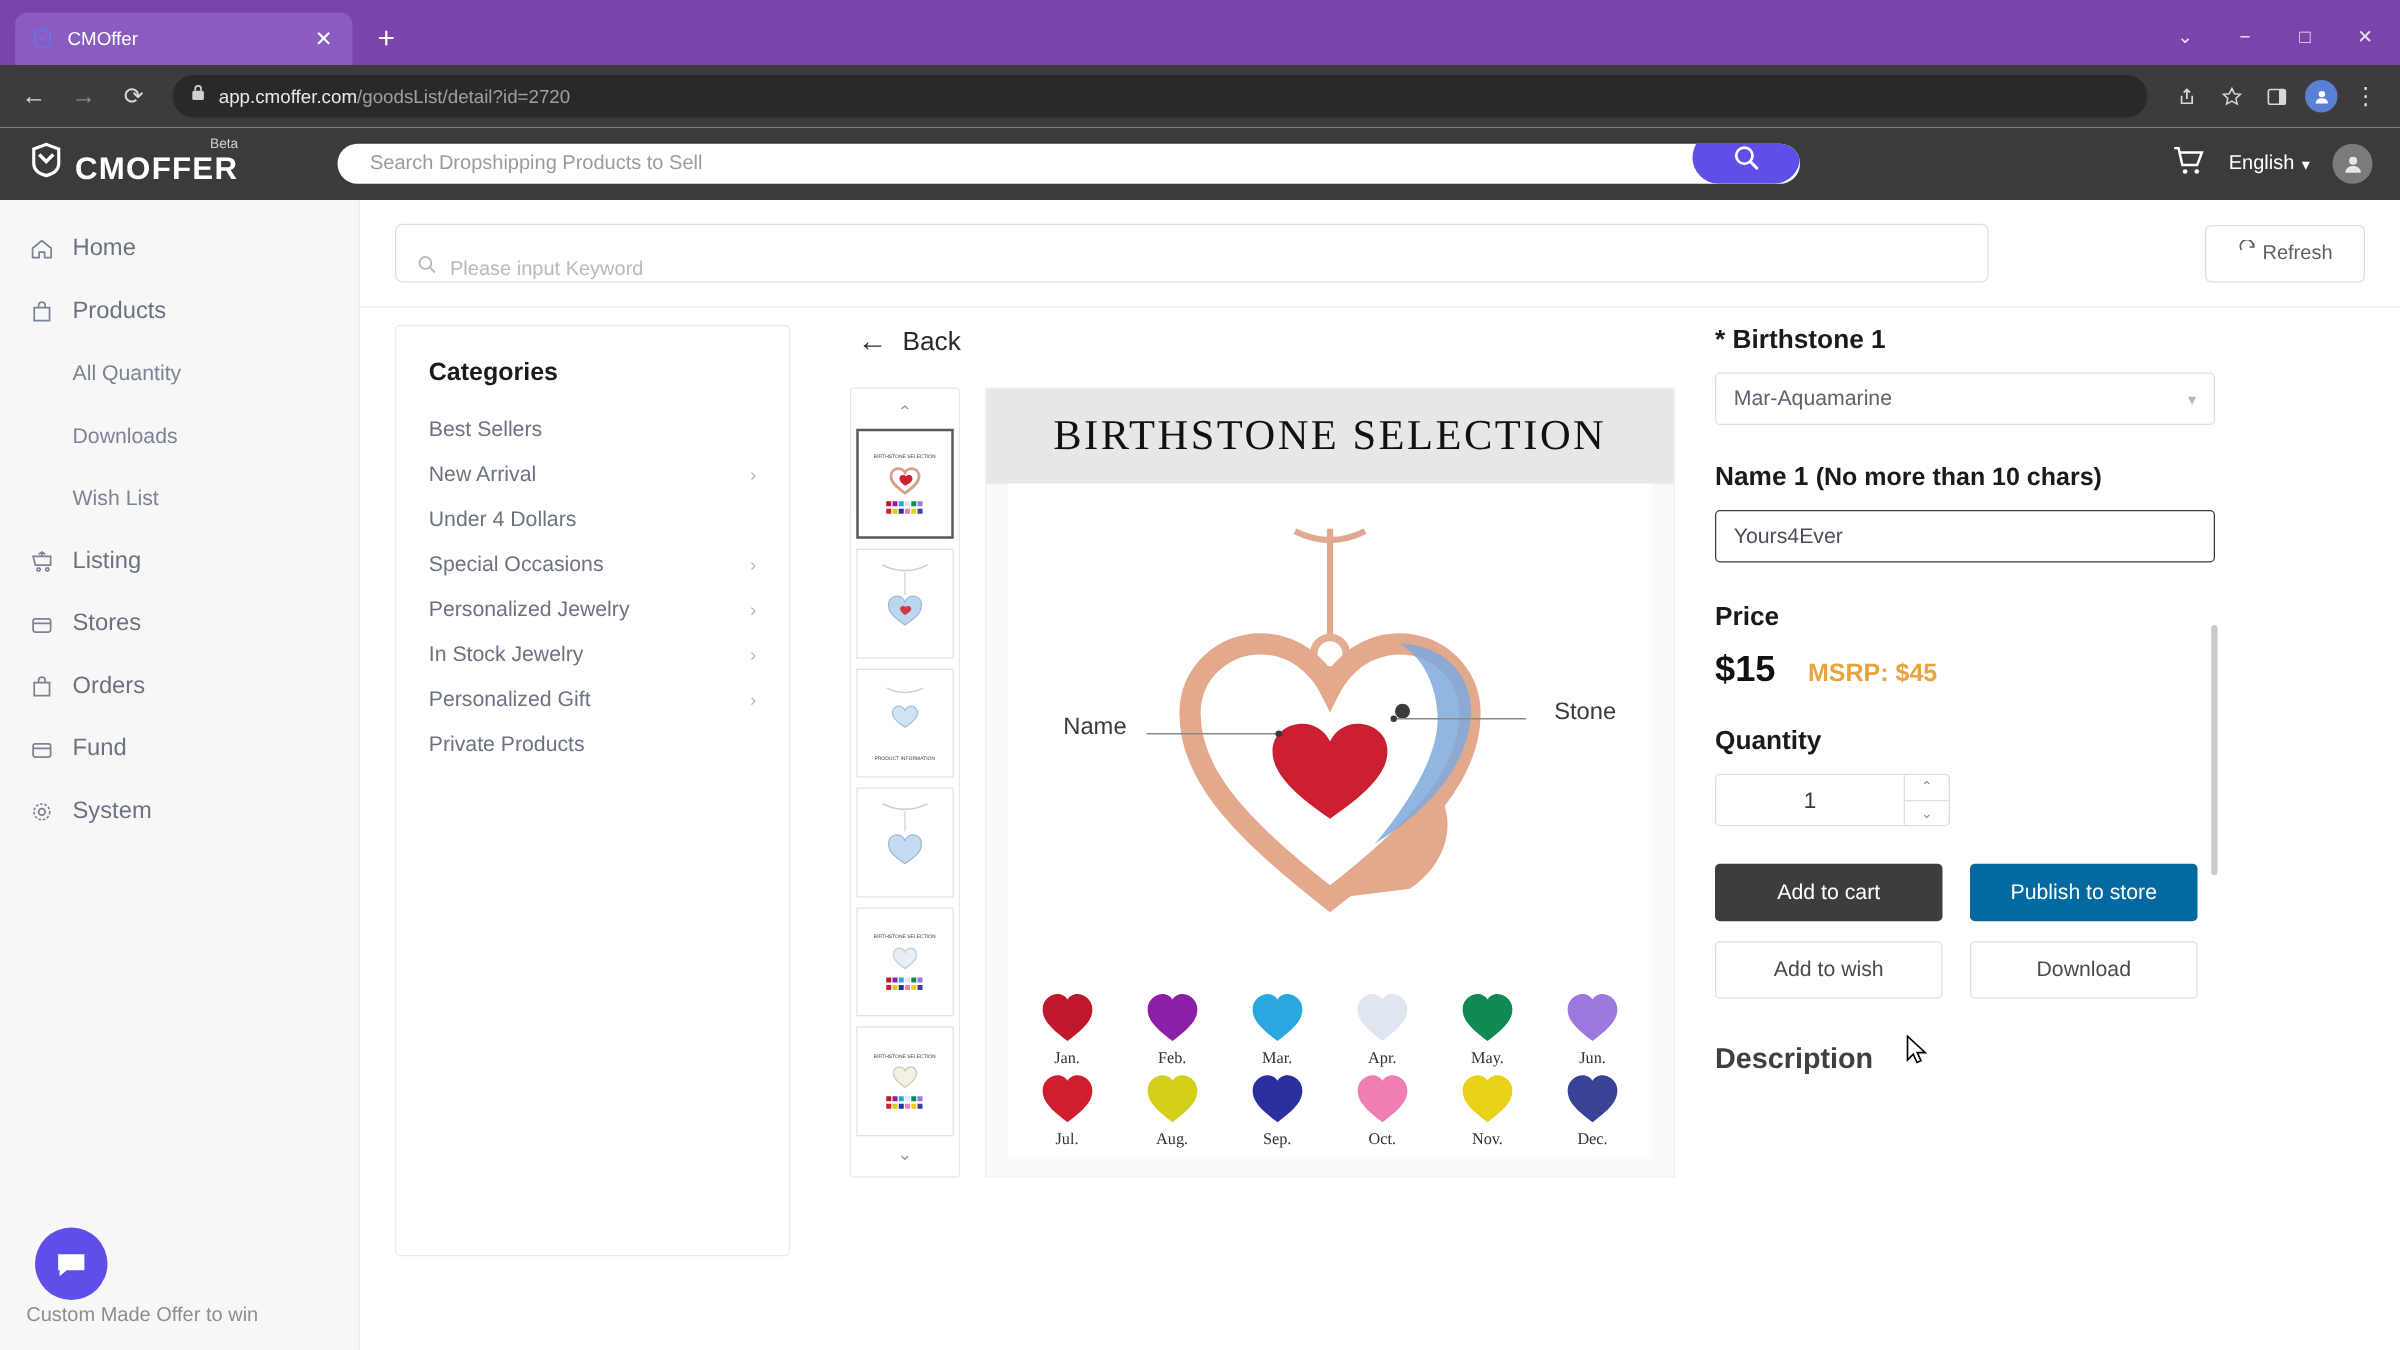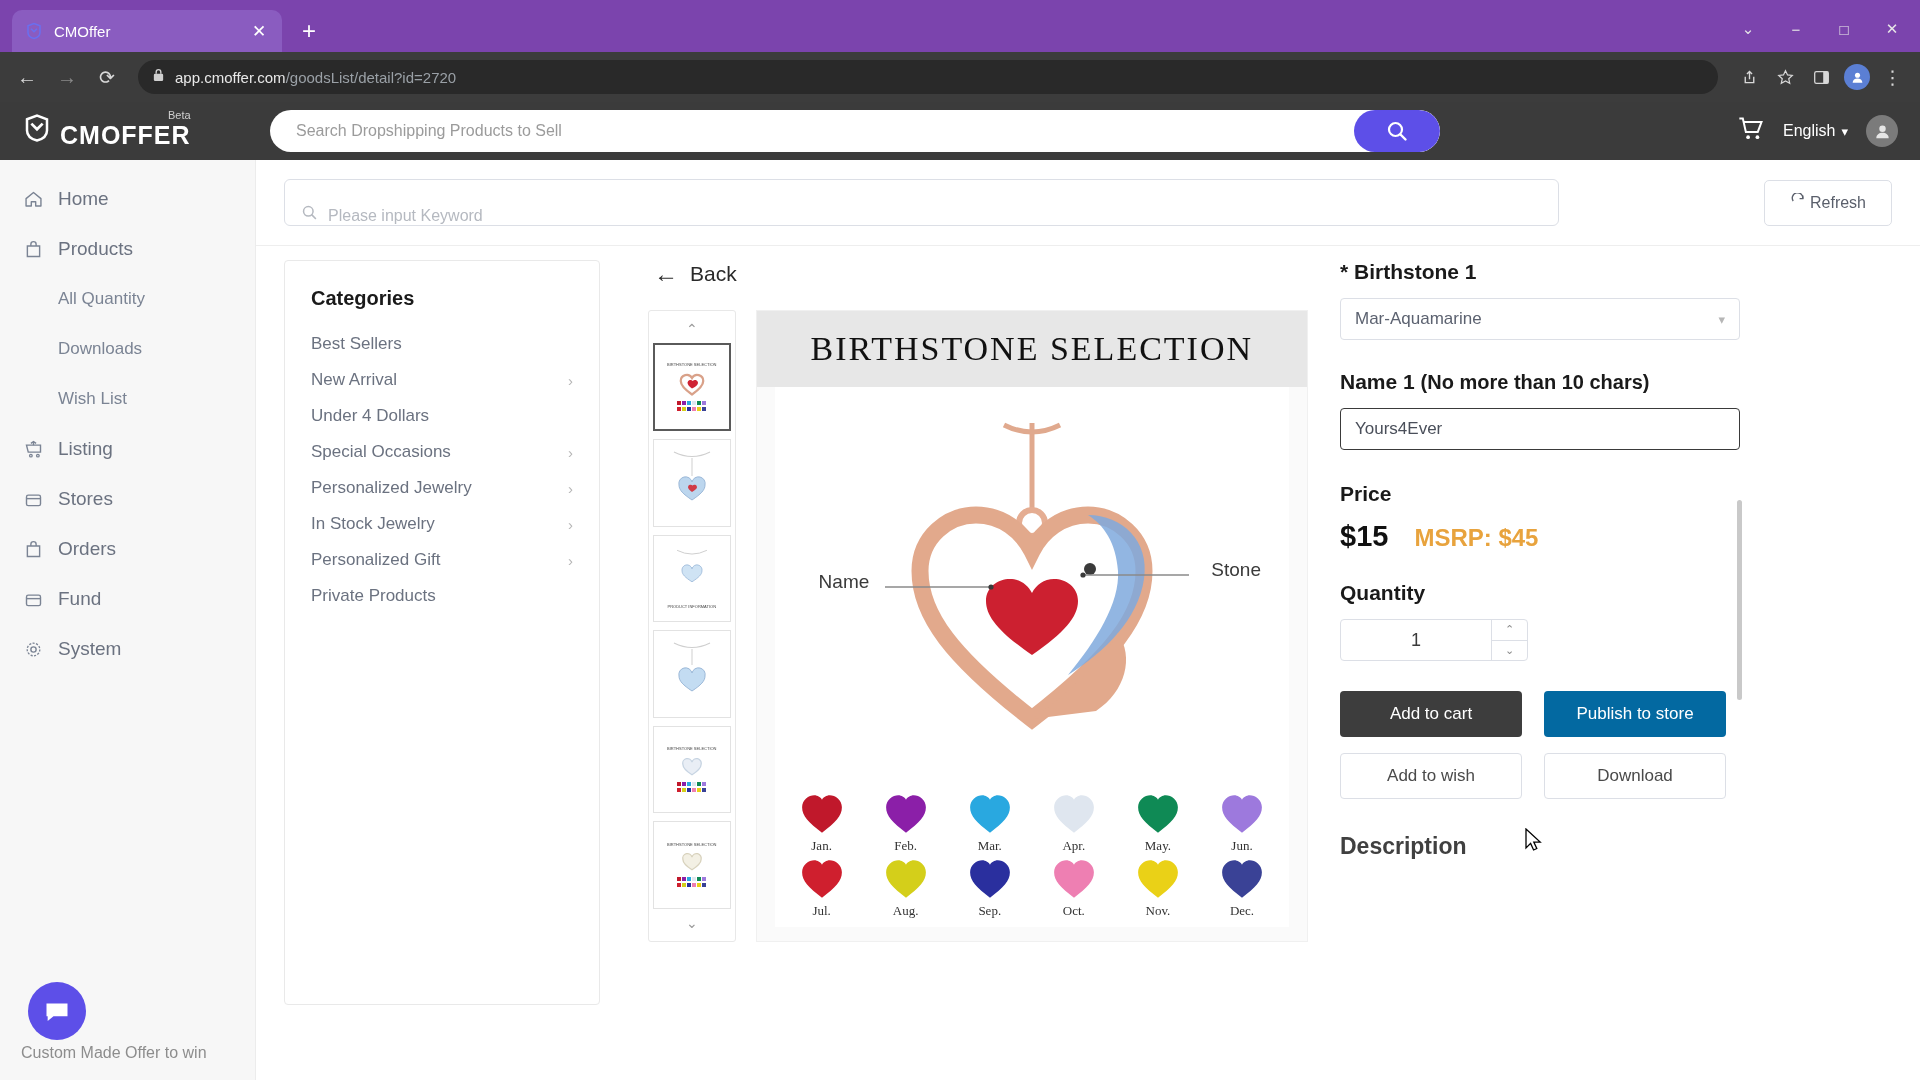--- a/index.html
+++ b/index.html
@@ -42,32 +42,32 @@
   
   .app { flex:1; display:flex; flex-direction:column; background:#fff; overflow:hidden; }
 
   .appheader {
     height: 58px; background:#3b3b3b; display:flex; align-items:center; padding: 0 22px; gap: 20px; flex-shrink:0;
   }
   .brand { display:flex; align-items:flex-start; gap:8px; width: 228px; }
   .brand-mark { width:30px;height:30px; }
   .brand-word { color:#fff; font-size:25px; font-weight:bold; letter-spacing:1px; }
   .brand-beta { color:#cfcfcf; font-size:11px; margin-left:-28px; margin-top:-4px;}
-  .hsearch { flex:0 0 1170px; max-width:1170px; height:42px; background:#fff; border-radius:21px; display:flex; align-items:flex-end; overflow:hidden; }
+  .hsearch { flex:0 0 1170px; max-width:1170px; height:32px; background:#fff; border-radius:21px; display:flex; align-items:flex-end; overflow:hidden; }
   .hsearch input { flex:1; border:none; outline:none; height:100%; padding: 0 26px; font-size:16px; color:#333; font-family:inherit; background:transparent;}
   .hsearch input::placeholder { color:#9b9b9b; }
   .hsearch-btn { width:86px;height:42px;background:#5d4fe8;display:flex;align-items:center;justify-content:center;border-radius:21px;}
   .hright { margin-left:auto; display:flex; align-items:center; gap:18px; }
   .lang { color:#fff; font-size:16px; display:flex; align-items:center; gap:6px;}
   .user-ball { width:32px;height:32px;border-radius:50%;background:#7b7b7b;display:flex;align-items:center;justify-content:center;}
 
   .body { flex:1; display:flex; overflow:hidden; }
 
   
-  .sidebar { width: 256px; background:#f7f7f7; flex-shrink:0; padding-top: 14px; border-right:1px solid #ececec; position:relative;}
+  .sidebar { width: 288px; background:#f7f7f7; flex-shrink:0; padding-top: 14px; border-right:1px solid #ececec; position:relative;}
   .nav-item { height:50px; display:flex; align-items:center; gap:14px; padding-left: 22px; color:#6b7280; font-size:19px; }
   .nav-item .ni-icon { width:22px;height:22px;display:flex;align-items:center;justify-content:center; }
   .nav-sub { height:50px; display:flex; align-items:center; padding-left: 58px; color:#7b8494; font-size:17px; }
 
   
   .main { flex:1; display:flex; flex-direction:column; overflow:hidden; background:#fff; }
   .searchrow { height: 86px; display:flex; align-items:center; padding: 0 28px; gap: 20px; border-bottom:1px solid #eee; flex-shrink:0;}
   .kw {
     flex:1; max-width: 1275px; height:47px; border:1px solid #dcdfe6; border-radius:6px;
     display:flex; align-items:flex-end; gap:10px; padding: 0 16px;
@@ -100,21 +100,21 @@
 
   .info-col { width: 420px; flex-shrink:0; padding-left: 32px; position:relative;}
   .lbl { font-size:21px; font-weight:bold; color:#1a1a1a; margin-bottom:14px; }
   .lbl .sub { font-size:20px; }
   .selectbox { width: 400px; height:42px; border:1px solid #dcdfe6; border-radius:4px; display:flex; align-items:center; padding: 0 14px; color:#5c6270; font-size:17px; margin-bottom: 30px;}
   .selectbox .sv { flex:1; }
   .textbox { width: 400px; height:42px; border:1px solid #3a3a3a; border-radius:4px; display:flex; align-items:center; padding: 0 14px; margin-bottom: 32px;}
   .textbox input { border:none;outline:none;flex:1;font-size:17px;color:#4a4f5a;font-family:inherit;background:transparent;}
   .pricerow { display:flex; align-items:baseline; gap: 26px; margin-bottom: 28px;}
   .price { font-size:29px; font-weight:bold; color:#111; }
-  .msrp { font-size:24px; font-weight:bold; color:#e8a33d; }
+  .msrp { font-size:20px; font-weight:bold; color:#e8a33d; }
   .qtybox { width: 188px; height:42px; border:1px solid #dcdfe6; border-radius:4px; display:flex; align-items:center; margin-bottom: 30px;}
   .qtybox .qv { flex:1; text-align:center; font-size:18px; color:#3a3a3a;}
   .qsteps { width:36px; height:100%; border-left:1px solid #dcdfe6; display:flex; flex-direction:column;}
   .qstep { flex:1; display:flex;align-items:center;justify-content:center;color:#8a8a8a;font-size:11px;}
   .qstep.top { border-bottom:1px solid #dcdfe6; }
   .btns { display:grid; grid-template-columns: 182px 182px; gap: 16px 22px; margin-bottom: 34px;}
   .btn { height:46px; border-radius:4px; display:flex;align-items:center;justify-content:center; font-size:17px; }
   .btn-dark { background:#3d3d3d; color:#fff; }
   .btn-purple { background:#0369a1; color:#fff; }
   .btn-out { background:#fff; border:1px solid #dcdfe6; color:#4a4a4a; }

